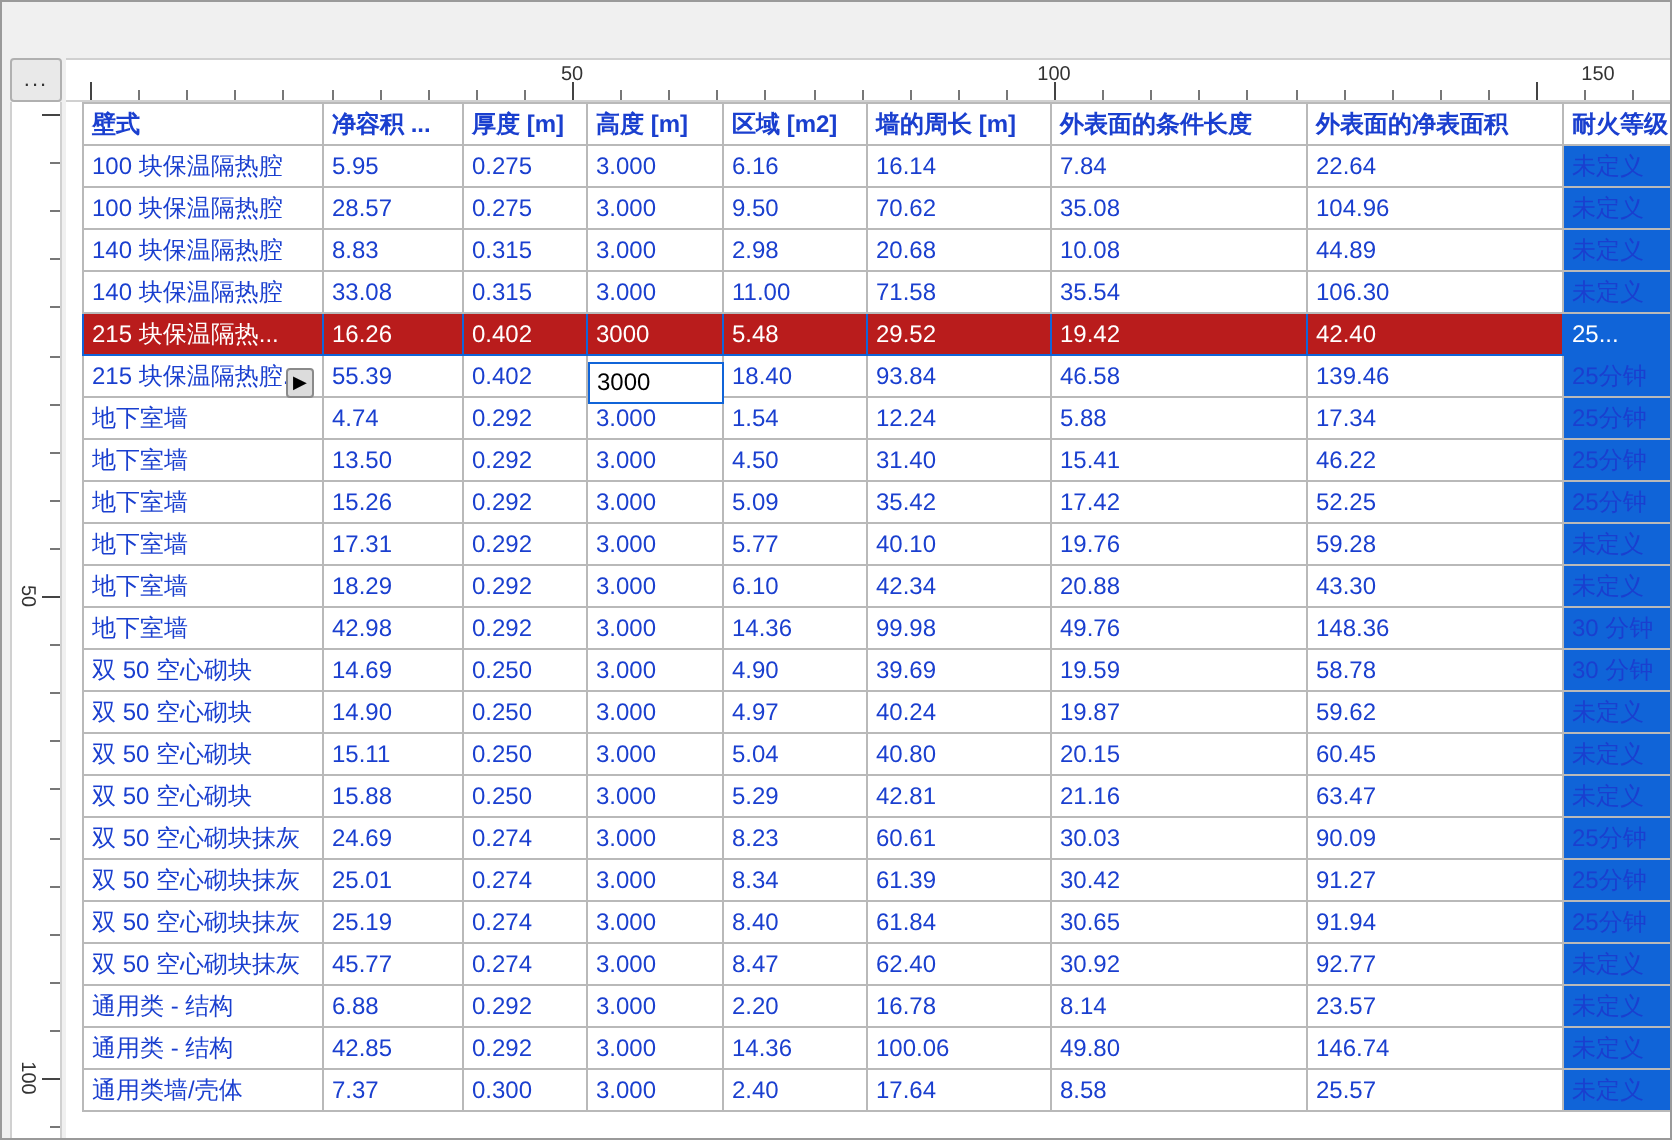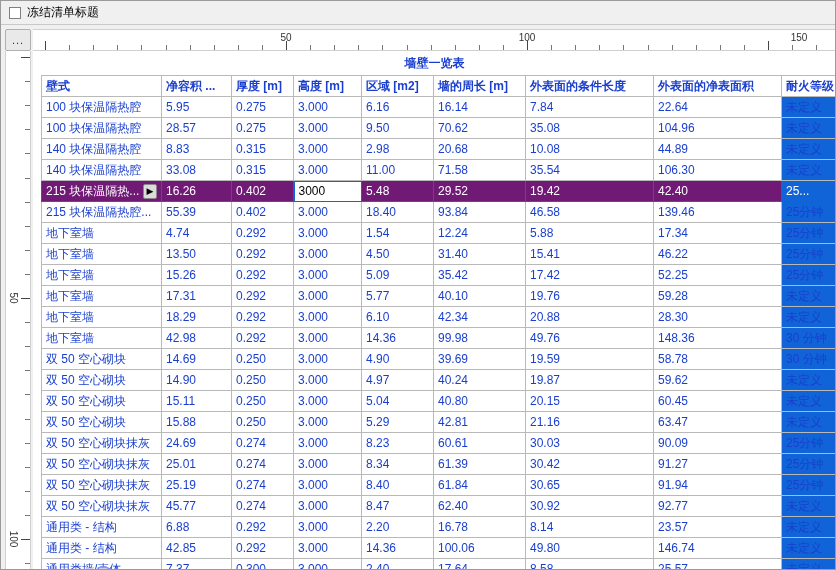--- a/index.html
+++ b/index.html
@@ -120,21 +120,21 @@
     font-weight: bold;
     text-align: left;
     background: #ffffff;
   }
   table.grid td {
     color: #1a3fcf;
     text-align: left;
   }
   td.num { text-align: left; }
   tr.sel td {
-    background: #701a75;
+    background: #b91c1c;
     color: #ffffff;
     border-color: #1064d8;
   }
   td.selcell {
     background: #1064d8 !important;
     color: #ffffff !important;
   }
   
   td.lastcol {
     background: #1064d8;
@@ -165,24 +165,20 @@
     font-size: 12px;
     display: flex; align-items: center;
     padding-left: 4px;
   }
 </style>
 </head>
 <body>
 
 <div id="app">
 
-  <div class="titlebar">
-    <div class="title-check"></div>
-    <div class="title-text">冻结清单标题</div>
-  </div>
 
   <div class="corner-btn">...</div>
 
   <div class="ruler-h">
     <div id="hticks">
         <div class="tick major" style="left: 12px;"></div>
         <div class="tick" style="left: 36.1px;"></div>
         <div class="tick" style="left: 60.2px;"></div>
         <div class="tick" style="left: 84.3px;"></div>
         <div class="tick" style="left: 108.4px;"></div>
@@ -243,21 +239,20 @@
         <div class="tick" style="top: 439.8px;"></div>
         <div class="tick" style="top: 463.9px;"></div>
         <div class="tick major" style="top: 488px;"></div>
         <div class="tick" style="top: 512.1px;"></div>
         <div class="lbl" style="top: 247px;">50</div>
         <div class="lbl" style="top: 488px;">100</div>
       </div>
   </div>
 
   <div class="sheet">
-    <div class="doc-title">墙壁一览表</div>
     <table class="grid">
       <colgroup>
         <col style="width:120px">
         <col style="width:70px">
         <col style="width:62px">
         <col style="width:68px">
         <col style="width:72px">
         <col style="width:92px">
         <col style="width:128px">
         <col style="width:128px">
@@ -388,21 +383,21 @@
             <td class="lastcol">未定义</td>
           </tr>
           <tr>
             <td>地下室墙</td>
             <td class="num">18.29</td>
             <td class="num">0.292</td>
             <td class="num">3.000</td>
             <td class="num">6.10</td>
             <td class="num">42.34</td>
             <td class="num">20.88</td>
-            <td class="num">28.30</td>
+            <td class="num">43.30</td>
             <td class="lastcol">未定义</td>
           </tr>
           <tr>
             <td>地下室墙</td>
             <td class="num">42.98</td>
             <td class="num">0.292</td>
             <td class="num">3.000</td>
             <td class="num">14.36</td>
             <td class="num">99.98</td>
             <td class="num">49.76</td>

